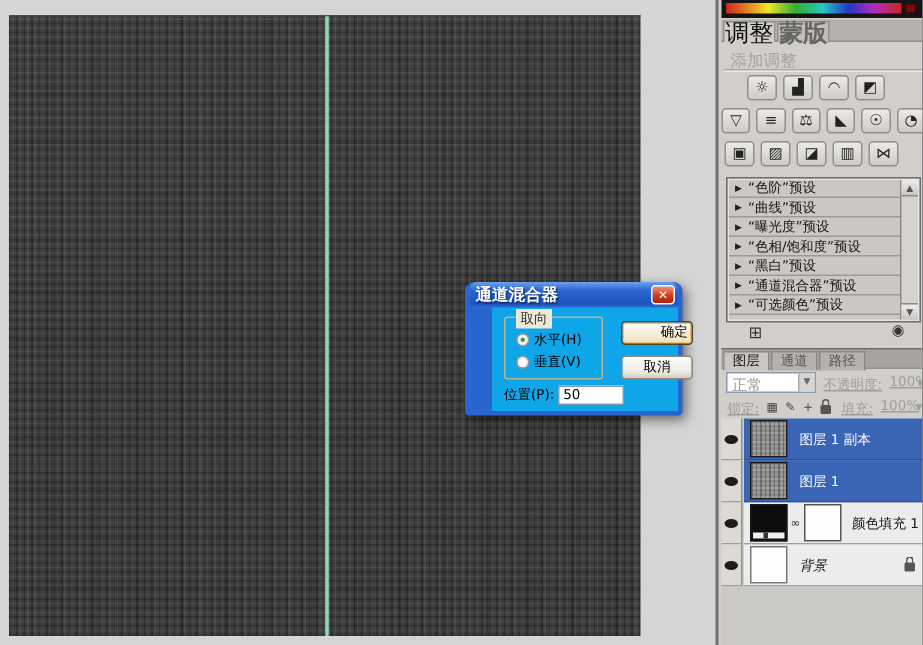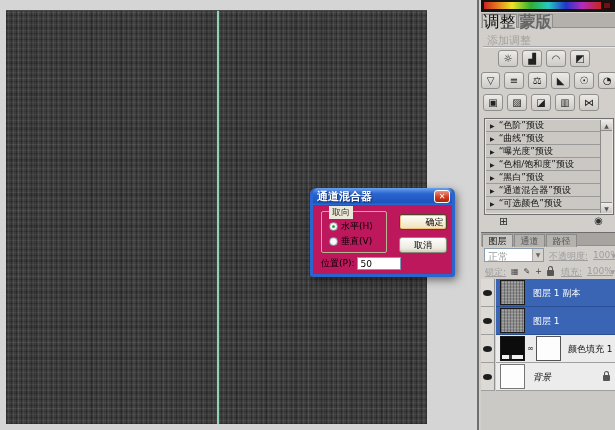--- a/index.html
+++ b/index.html
@@ -114,21 +114,21 @@
 
   
   .dlg { position:absolute; left:310px; top:188px; width:145px; background:#2a64cf;
     padding:0 3px 3px; border-radius:6px 6px 3px 3px; box-shadow:2px 3px 8px rgba(0,0,0,.5); }
   .dlg-title { height:17px; display:flex; align-items:center; padding:0 2px 0 4px;
     background:linear-gradient(180deg,#6aa0ec 0%,#2a64cf 35%,#1d55be 85%,#2f6ad4 100%);
     border-radius:5px 5px 0 0; }
   .dlg-title-text { color:#fff; font-weight:bold; font-size:11px; text-shadow:1px 1px 1px #12306e; }
   .dlg-close { margin-left:auto; width:16px; height:13px; border:1px solid #fff; border-radius:3px;
     background:linear-gradient(#f2927e,#d23c1e 55%,#a72408); color:#fff; font-size:8px; line-height:11px; text-align:center; }
-  .dlg-body { position:relative; background:#be185d; height:69px; }
+  .dlg-body { position:relative; background:#0ea5e9; height:69px;margin-left:15px; }
   .grp { position:absolute; left:8px; top:6px; width:66px; height:42px; border:1px solid #b9b694; border-radius:2px; }
   .grp-label { position:absolute; top:-6px; left:7px; background:#ece9d8; padding:0 3px; font-size:9px; color:#333; }
   .radio-line { position:absolute; left:7px; display:flex; align-items:center; gap:3px; }
   .radio-line.r1 { top:8px;align-items:center; } .radio-line.r2 { top:23px; }
   .radio { width:9px; height:9px; border:1px solid #8a9aad; border-radius:50%; background:radial-gradient(#fff,#e8e8e8); position:relative; }
   .radio.on::after { content:""; position:absolute; left:2px; top:2px; width:3px; height:3px; border-radius:50%; background:#3ba03b; }
   .radio-text { font-size:9px; color:#000; }
   .pos-line { position:absolute; left:8px; top:52px; display:flex; align-items:center; gap:3px; }
   .pos-text { font-size:9px; color:#000; }
   .pos-input { width:44px; height:13px; border:1px solid #7f9db9; background:#fff; font-size:9px;

